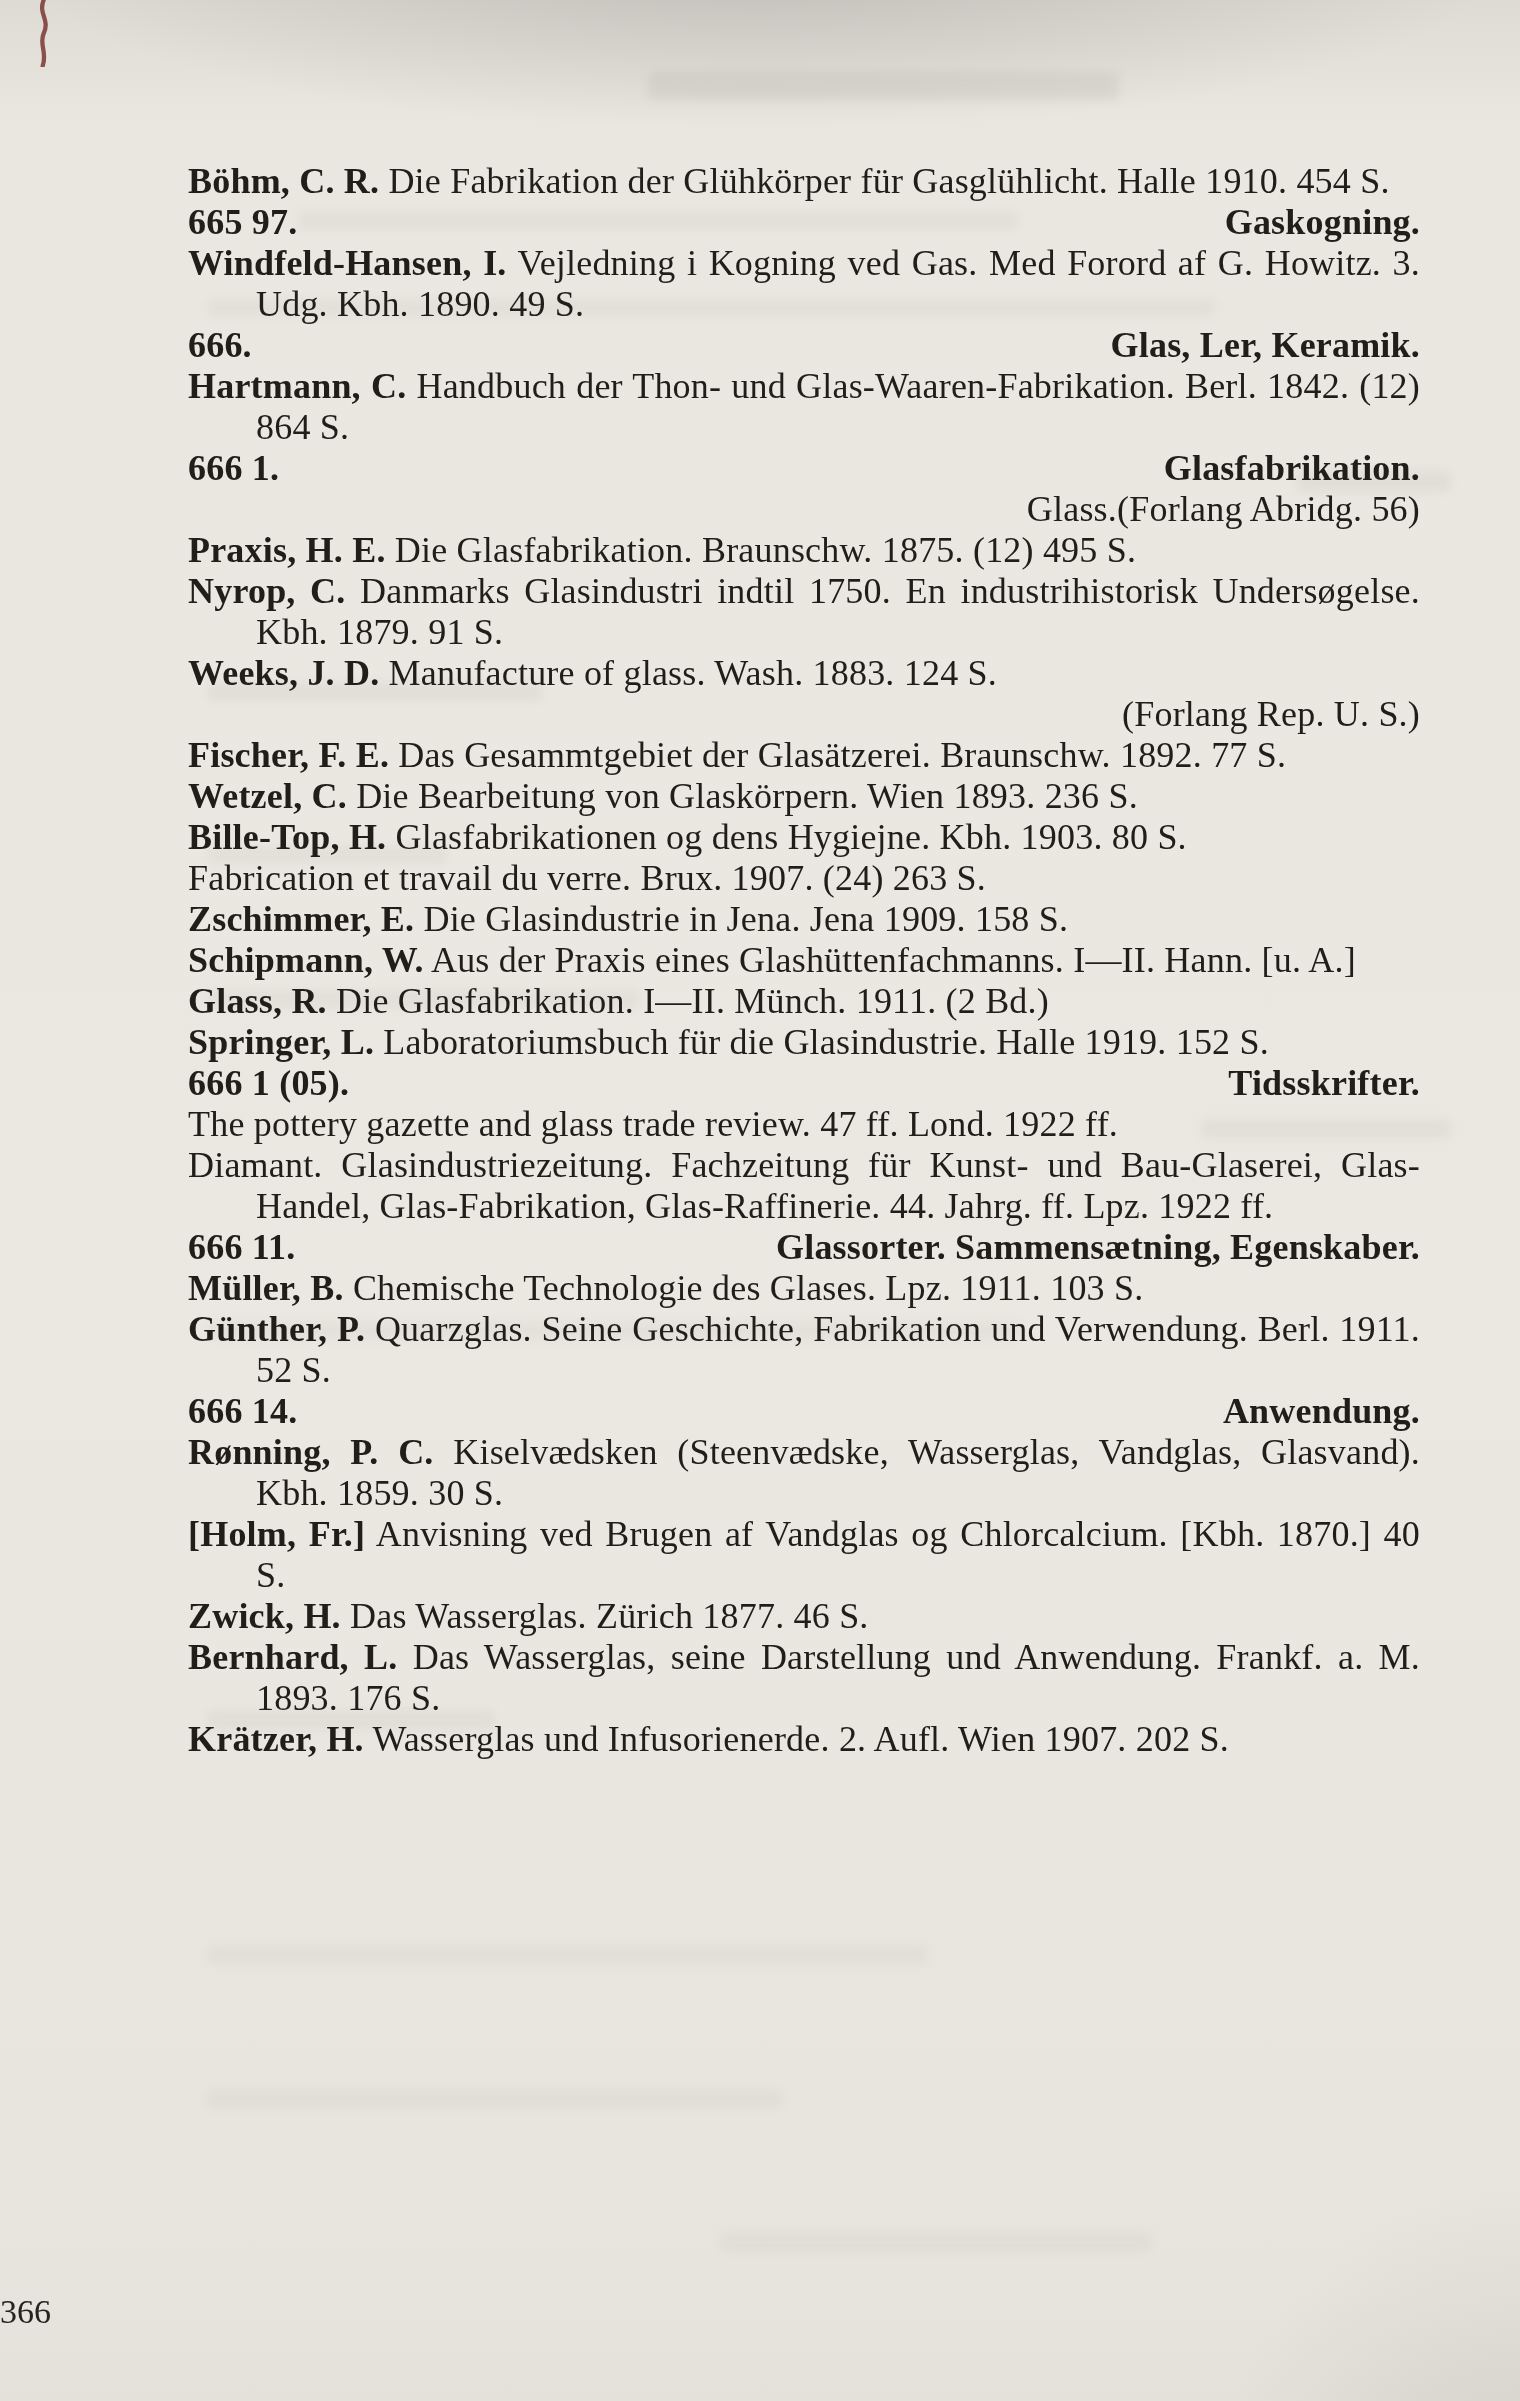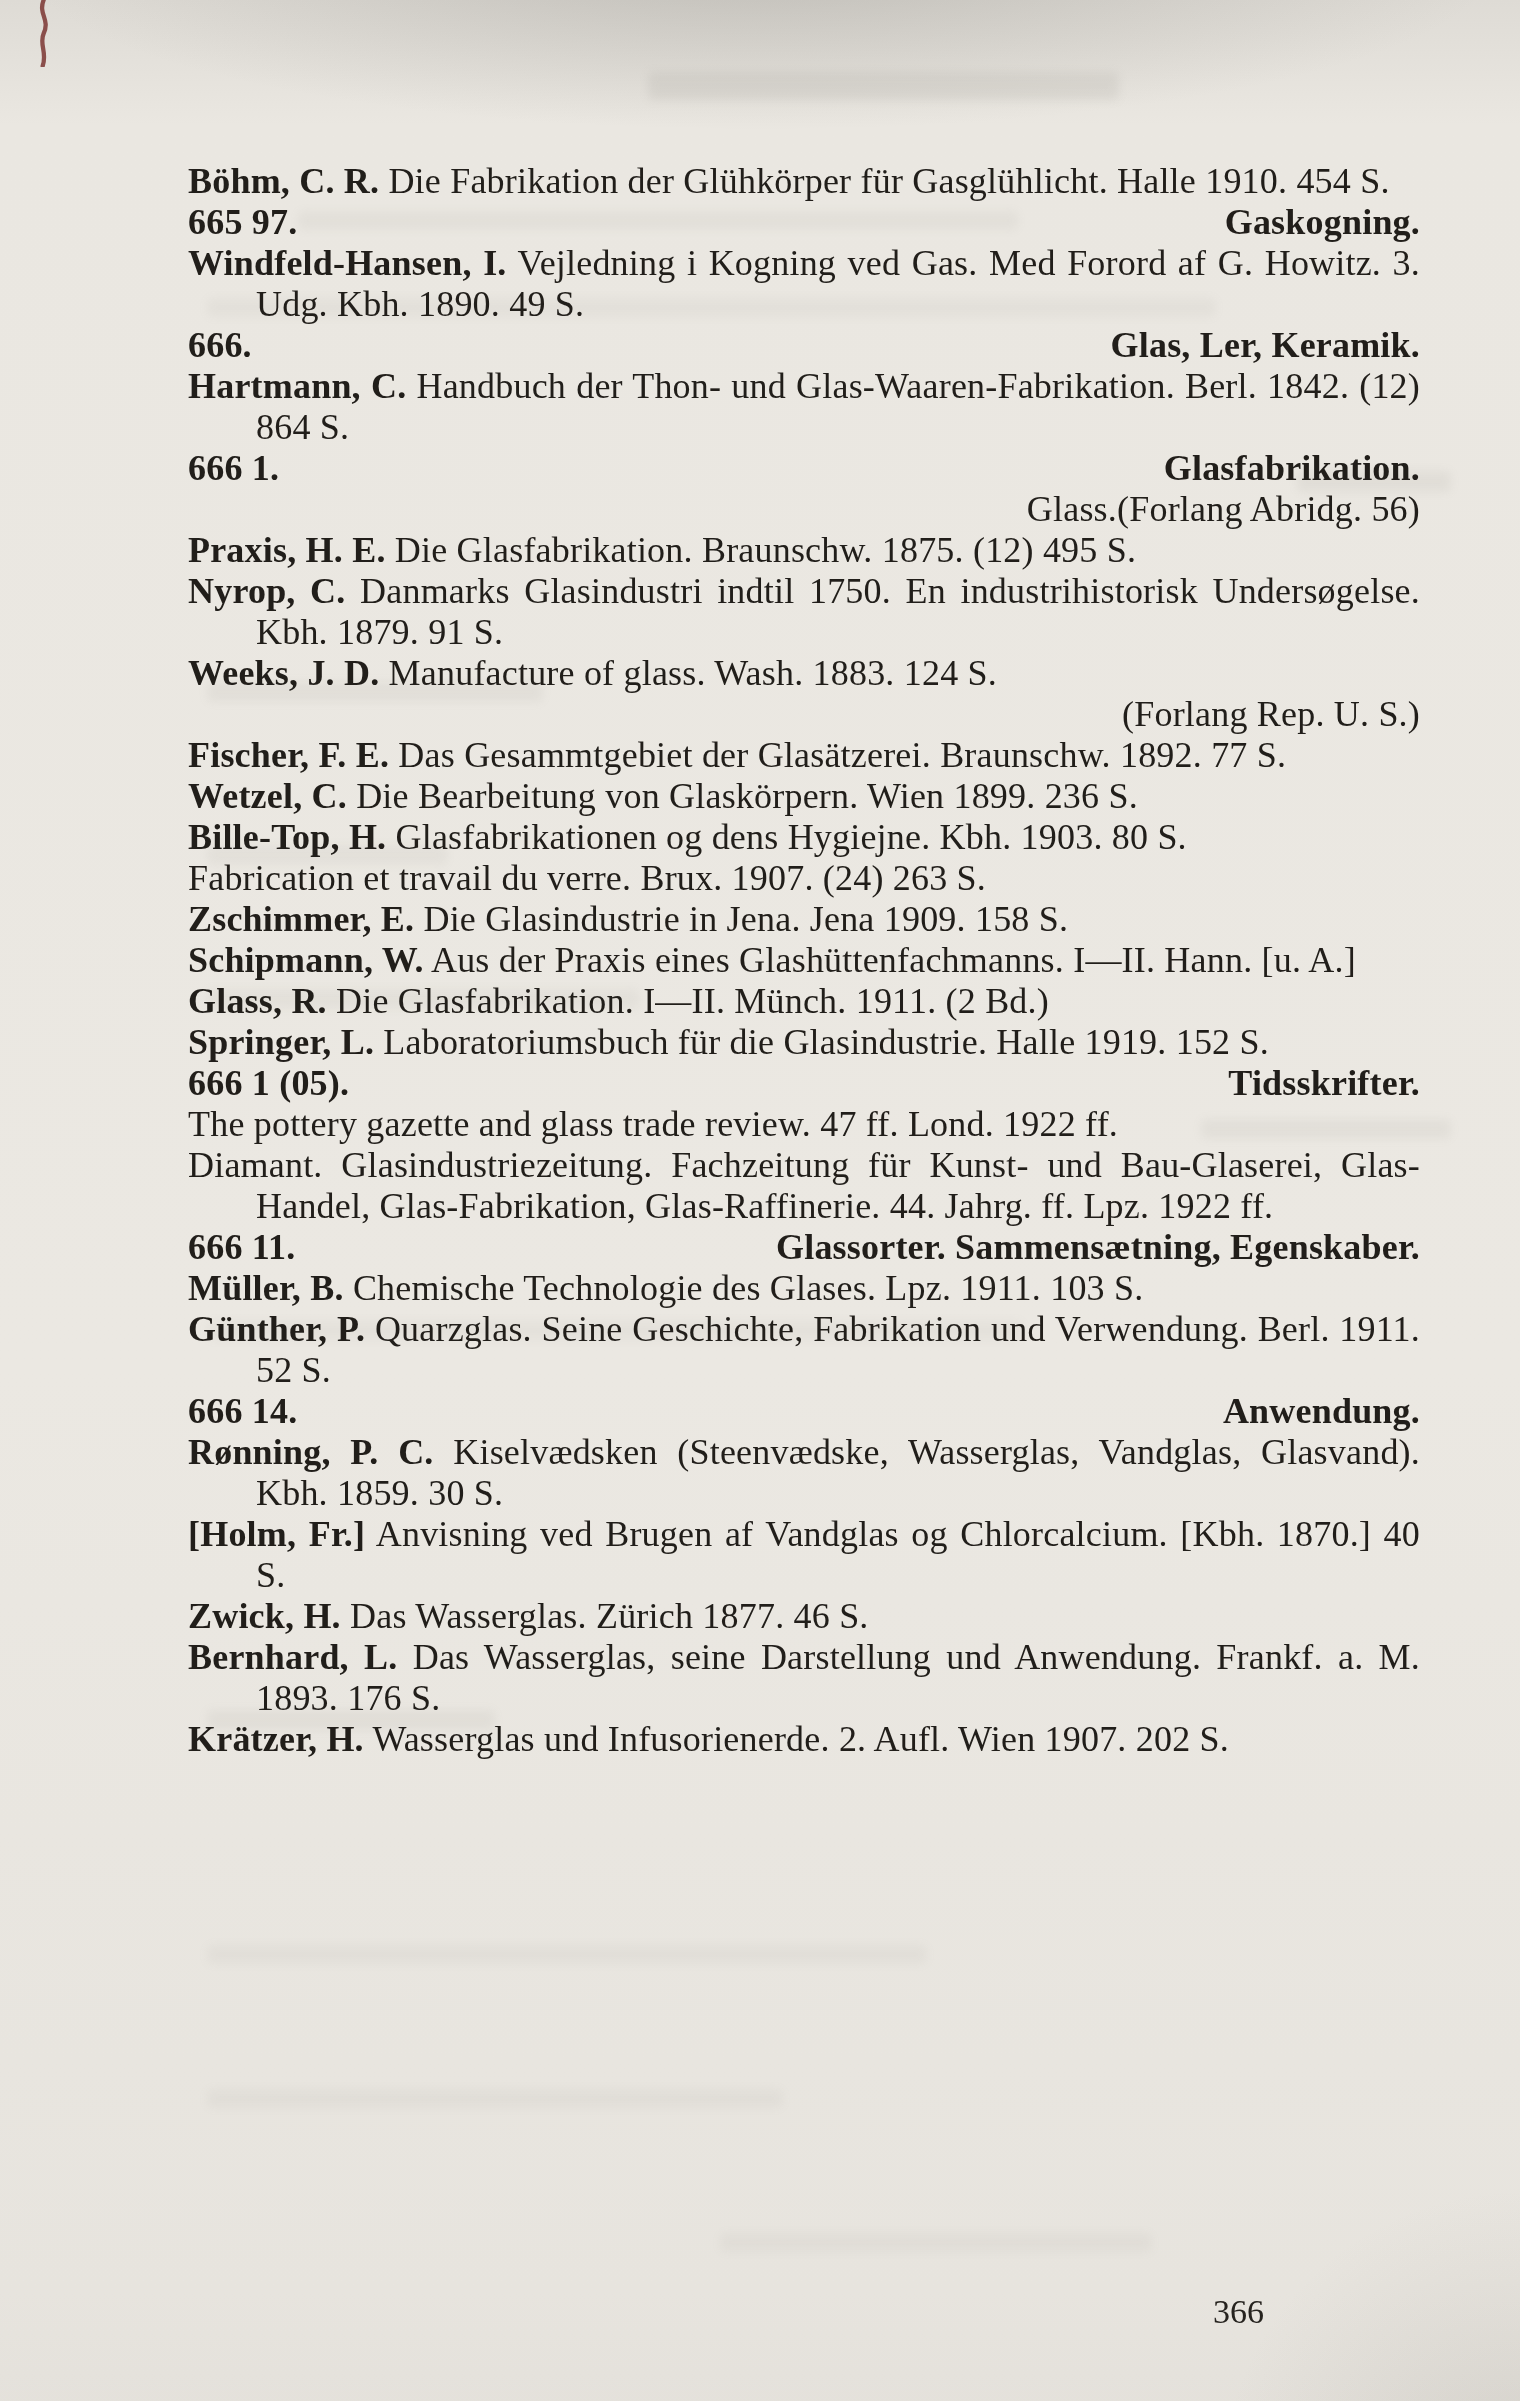--- a/index.html
+++ b/index.html
@@ -68,25 +68,24 @@
   .split-row {
     display: flex;
     justify-content: flex-end;
     align-items: baseline;
   }
   .page-number {
     position: absolute;
     top: 2293px;
     left: 0;
     width: 1240px;
-    text-align: right;
+    text-align: left;
     font-size: 34px;
     font-family: "Liberation Serif", "DejaVu Serif", serif;
     color: #26231f;
-    margin-left: 24px;
   }
 </style>
 </head>
 <body>
 
 <div class="page">
 
   <svg class="red-mark" width="58" height="67" viewBox="0 0 120 140">
     <path d="M30,0 C18,30 44,40 30,70 C20,92 38,110 28,138" fill="none" stroke="#6e1f1c" stroke-width="9" stroke-linecap="round"></path>
   </svg>
@@ -138,21 +137,21 @@
         <p><span class="author">Nyrop, C.</span> <span>Danmarks Glasindustri indtil 1750. En industrihistorisk Undersøgelse. Kbh. 1879. 91 S.</span></p>
       </div>
       <div class="entry">
         <p><span class="author">Weeks, J. D.</span> <span>Manufacture of glass. Wash. 1883. 124 S.</span></p>
         <div class="note-right">(Forlang Rep. U. S.)</div>
       </div>
       <div class="entry">
         <p><span class="author">Fischer, F. E.</span> <span>Das Gesammtgebiet der Glasätzerei. Braunschw. 1892. 77 S.</span></p>
       </div>
       <div class="entry">
-        <p><span class="author">Wetzel, C.</span> <span>Die Bearbeitung von Glaskörpern. Wien 1899. 236 S.</span></p>
+        <p><span class="author">Wetzel, C.</span> <span>Die Bearbeitung von Glaskörpern. Wien 1893. 236 S.</span></p>
       </div>
       <div class="entry">
         <p><span class="author">Bille-Top, H.</span> <span>Glasfabrikationen og dens Hygiejne. Kbh. 1903. 80 S.</span></p>
       </div>
       <div class="entry">
         <p><span>Fabrication et travail du verre. Brux. 1907. (24) 263 S.</span></p>
       </div>
       <div class="entry">
         <p><span class="author">Zschimmer, E.</span> <span>Die Glasindustrie in Jena. Jena 1909. 158 S.</span></p>
       </div>

